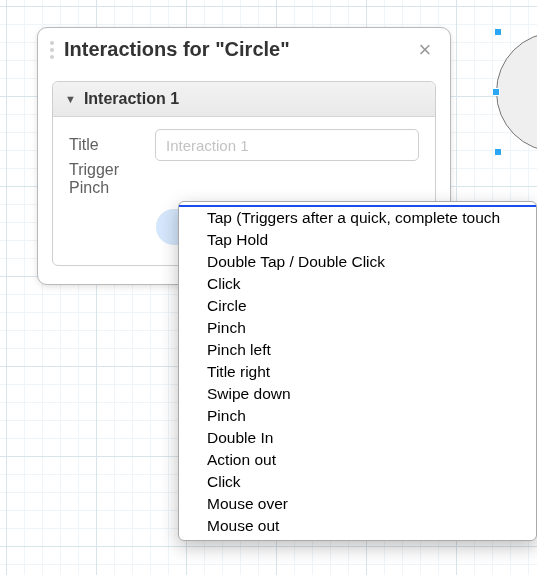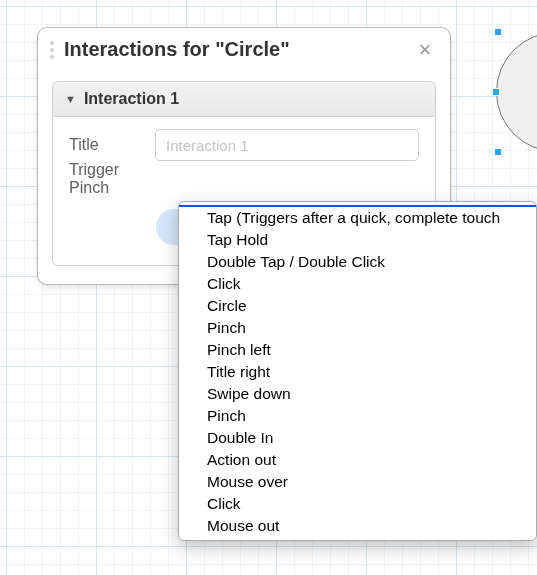--- a/index.html
+++ b/index.html
@@ -189,18 +189,18 @@
       <div class="dd-item"><span>Double Tap / Double Click</span></div>
       <div class="dd-item"><span>Click</span></div>
       <div class="dd-item"><span>Circle</span></div>
       <div class="dd-item"><span>Pinch</span></div>
       <div class="dd-item"><span>Pinch left</span></div>
       <div class="dd-item"><span>Title right</span></div>
       <div class="dd-item"><span>Swipe down</span></div>
       <div class="dd-item"><span>Pinch</span></div>
       <div class="dd-item"><span>Double In</span></div>
       <div class="dd-item"><span>Action out</span></div>
+      <div class="dd-item"><span>Click</span></div>
       <div class="dd-item"><span>Mouse over</span></div>
-      <div class="dd-item"><span>Click</span></div>
       <div class="dd-item"><span>Mouse out</span></div>
     </div>
 
 </div>
 
 </body></html>

